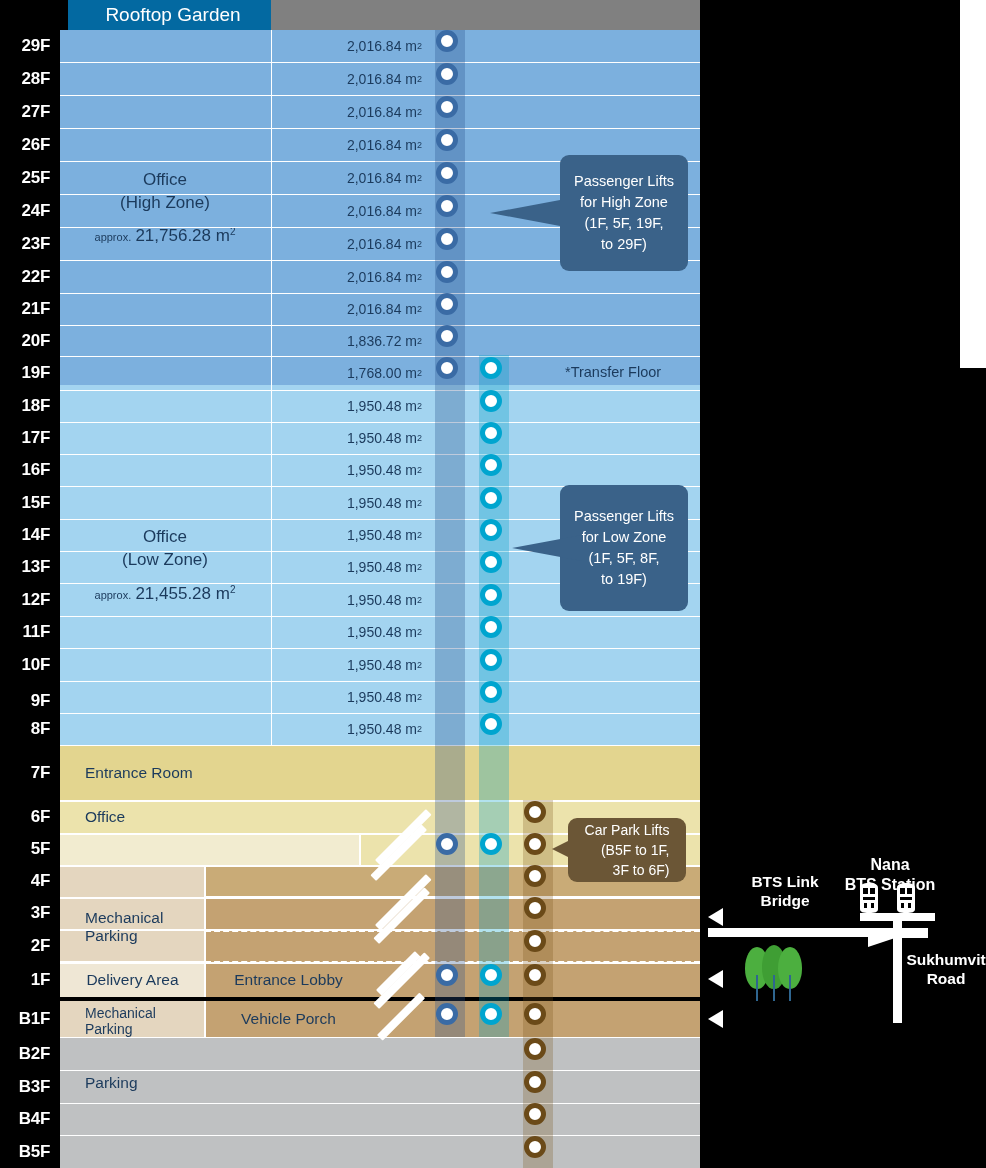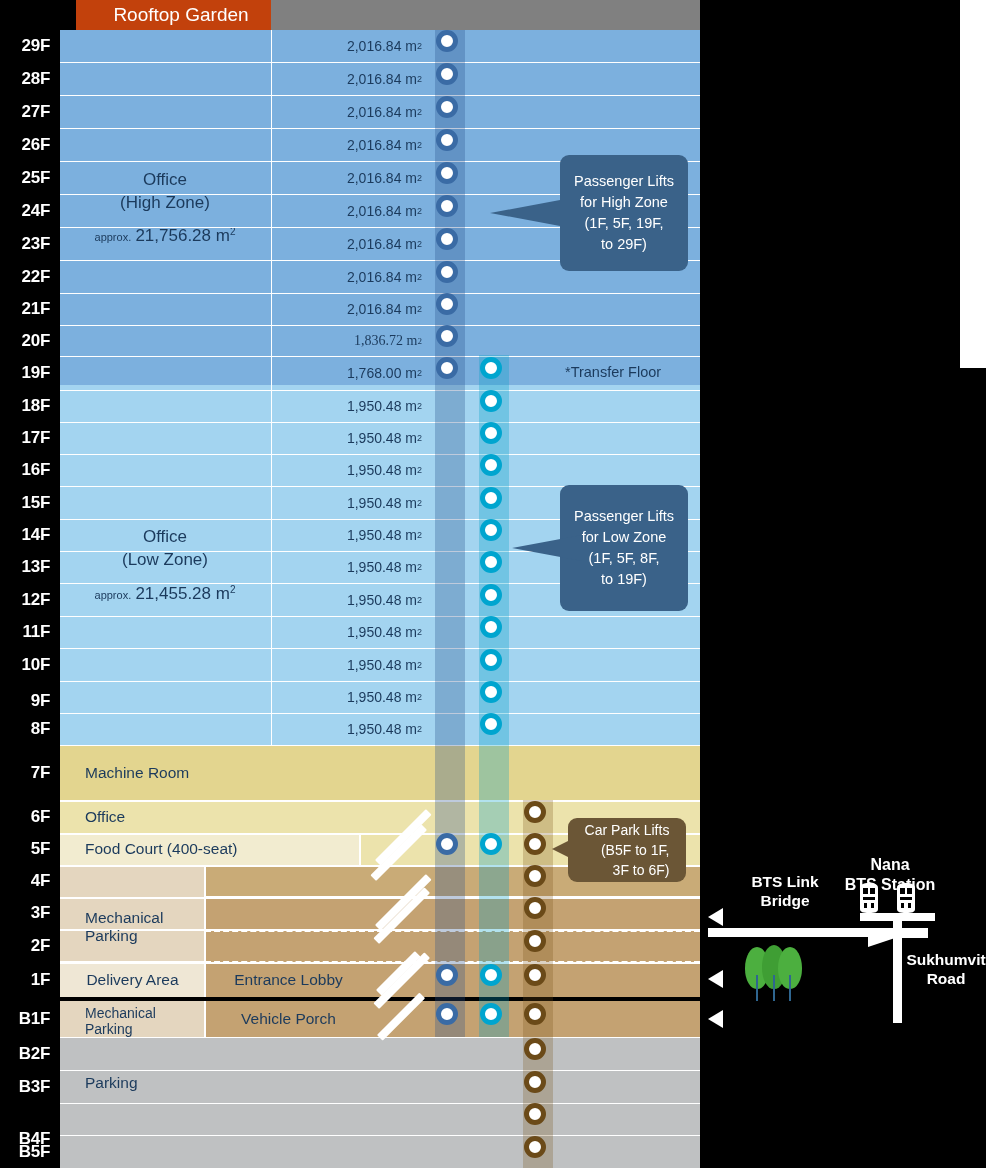--- a/index.html
+++ b/index.html
@@ -44,22 +44,22 @@
     left: 0; width: 640px;
   }
   .rowline {
     position: absolute;
     left: 0; width: 640px; height: 1px;
     background: #ffffff;
   }
   
   #rooftop {
     position: absolute;
-    left: 16px; top: 0; width: 210px; height: 30px;
-    background: #c2410c;
+    left: 8px; top: 0; width: 210px; height: 30px;
+    background: #0369a1;
     color: #ffffff;
     font-size: 19px;
     display: flex; align-items: center; justify-content: center;
   }
   #rooftop-gray {
     position: absolute;
     left: 211px; top: 0; width: 429px; height: 30px;
     background: #808080;
   }
   
@@ -220,21 +220,21 @@
       <div class="floor-label" style="top: 745px; height: 55px;">7F</div>
       <div class="floor-label" style="top: 800px; height: 33px;">6F</div>
       <div class="floor-label" style="top: 833px; height: 32px;">5F</div>
       <div class="floor-label" style="top: 865px; height: 32px;">4F</div>
       <div class="floor-label" style="top: 897px; height: 32px;">3F</div>
       <div class="floor-label" style="top: 929px; height: 33px;">2F</div>
       <div class="floor-label" style="top: 962px; height: 35px;">1F</div>
       <div class="floor-label" style="top: 1001px; height: 36px;">B1F</div>
       <div class="floor-label" style="top: 1037px; height: 33px;">B2F</div>
       <div class="floor-label" style="top: 1070px; height: 33px;">B3F</div>
-      <div class="floor-label" style="top: 1103px; height: 32px; margin-top: 20px;">B4F</div>
+      <div class="floor-label" style="top: 1103px; height: 32px;">B4F</div>
       <div class="floor-label" style="top: 1135px; height: 33px;">B5F</div>
     </div>
 
   <div id="diagram">
 
     <div id="rooftop">
       <span>Rooftop Garden</span>
     </div>
     <div id="rooftop-gray"></div>
 
@@ -330,21 +330,21 @@
         <div class="area-cell" style="top: 260px; height: 33px;">
           <span>2,016.84 m</span>
           <sup>2</sup>
         </div>
         <div class="rowline" style="top: 293px;"></div>
         <div class="area-cell" style="top: 293px; height: 32px;">
           <span>2,016.84 m</span>
           <sup>2</sup>
         </div>
         <div class="rowline" style="top: 325px;"></div>
-        <div class="area-cell" style="top: 325px; height: 31px; font-family: Liberation Serif, serif;">
+        <div class="area-cell" style="top: 325px; height: 31px;">
           <span>1,836.72 m</span>
           <sup>2</sup>
         </div>
         <div class="rowline" style="top: 356px;"></div>
         <div class="area-cell" style="top: 356px; height: 34px;">
           <span>1,768.00 m</span>
           <sup>2</sup>
         </div>
         <div class="rowline" style="top: 390px;"></div>
         <div class="area-cell" style="top: 390px; height: 32px;">
@@ -463,27 +463,24 @@
 
     <div class="ramp" style="left:367px;top:830px;width:72px;transform:rotate(135deg);"></div>
     <div class="ramp" style="left:315px;top:860px;width:72px;transform:rotate(-45deg);"></div>
     <div class="ramp" style="left:370px;top:893px;width:72px;transform:rotate(135deg);"></div>
     <div class="ramp" style="left:315px;top:925px;width:72px;transform:rotate(-45deg);"></div>
     <div class="ramp" style="left:370px;top:958px;width:72px;transform:rotate(135deg);"></div>
     <div class="ramp" style="left:316px;top:990px;width:55px;transform:rotate(-45deg);"></div>
     <div class="ramp" style="left:317px;top:1035px;width:60px;transform:rotate(-45deg);"></div>
 
     <div class="room" style="left:25px;top:745px;height:55px;">
-        <span>Machine Room</span>
+        <span>Entrance Room</span>
       </div>
     <div class="room" style="left:25px;top:800px;height:33px;">
         <span>Office</span>
-      </div>
-    <div class="room" style="left:25px;top:833px;height:32px;">
-        <span>Food Court (400-seat)</span>
       </div>
     <div class="room two-line" style="left:25px;top:885px;width:120px;height:60px;white-space:pre-line;"><span>Mechanical
 Parking</span></div>
     <div class="room center" style="left:0;top:962px;width:145px;height:35px;">
         <span>Delivery Area</span>
       </div>
     <div class="room center" style="left:146px;top:962px;width:165px;height:35px;">
         <span>Entrance Lobby</span>
       </div>
     <div class="room two-line" style="left:25px;top:1001px;width:120px;height:36px;white-space:pre-line;font-size:14px;"><span>Mechanical

